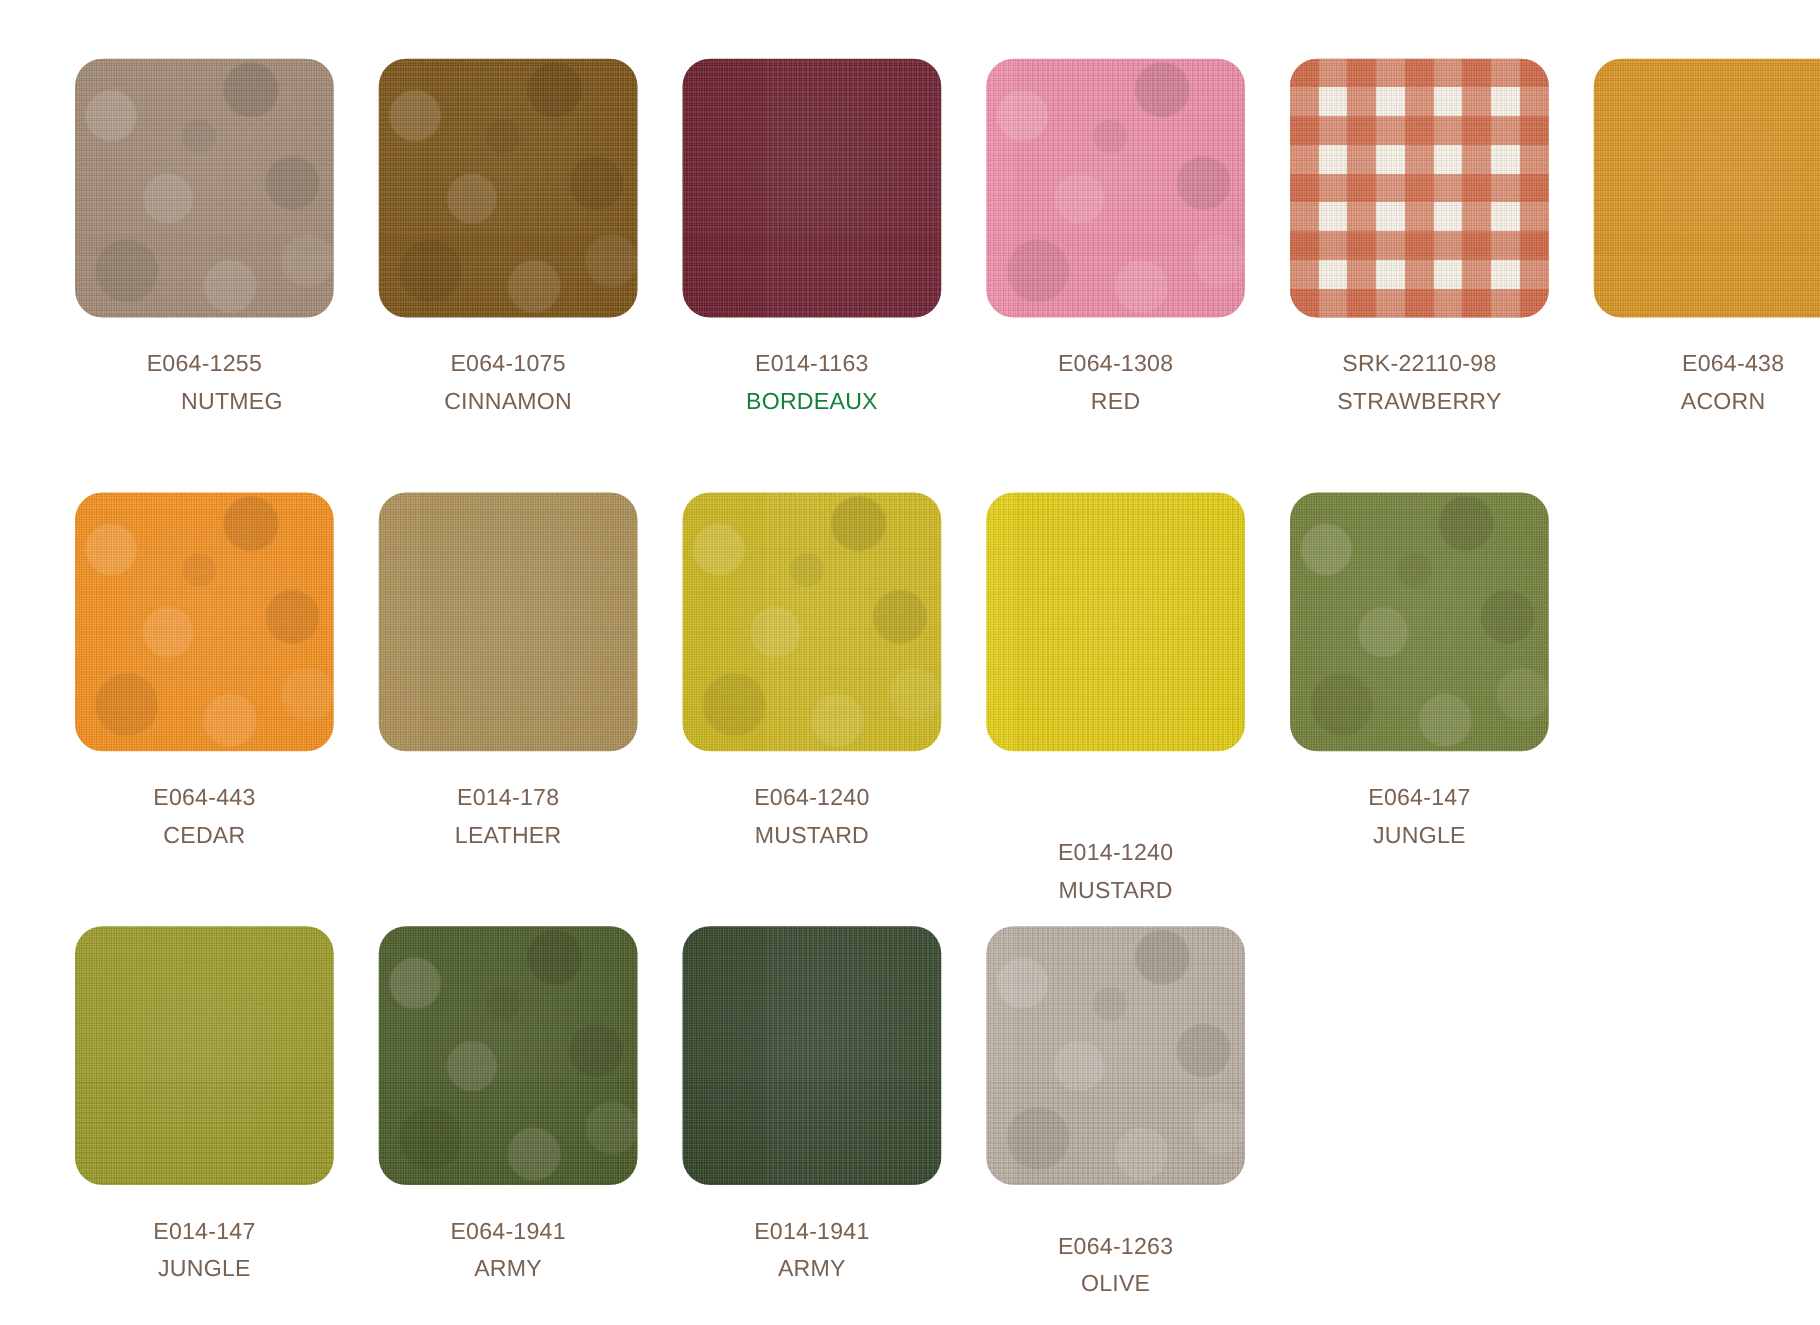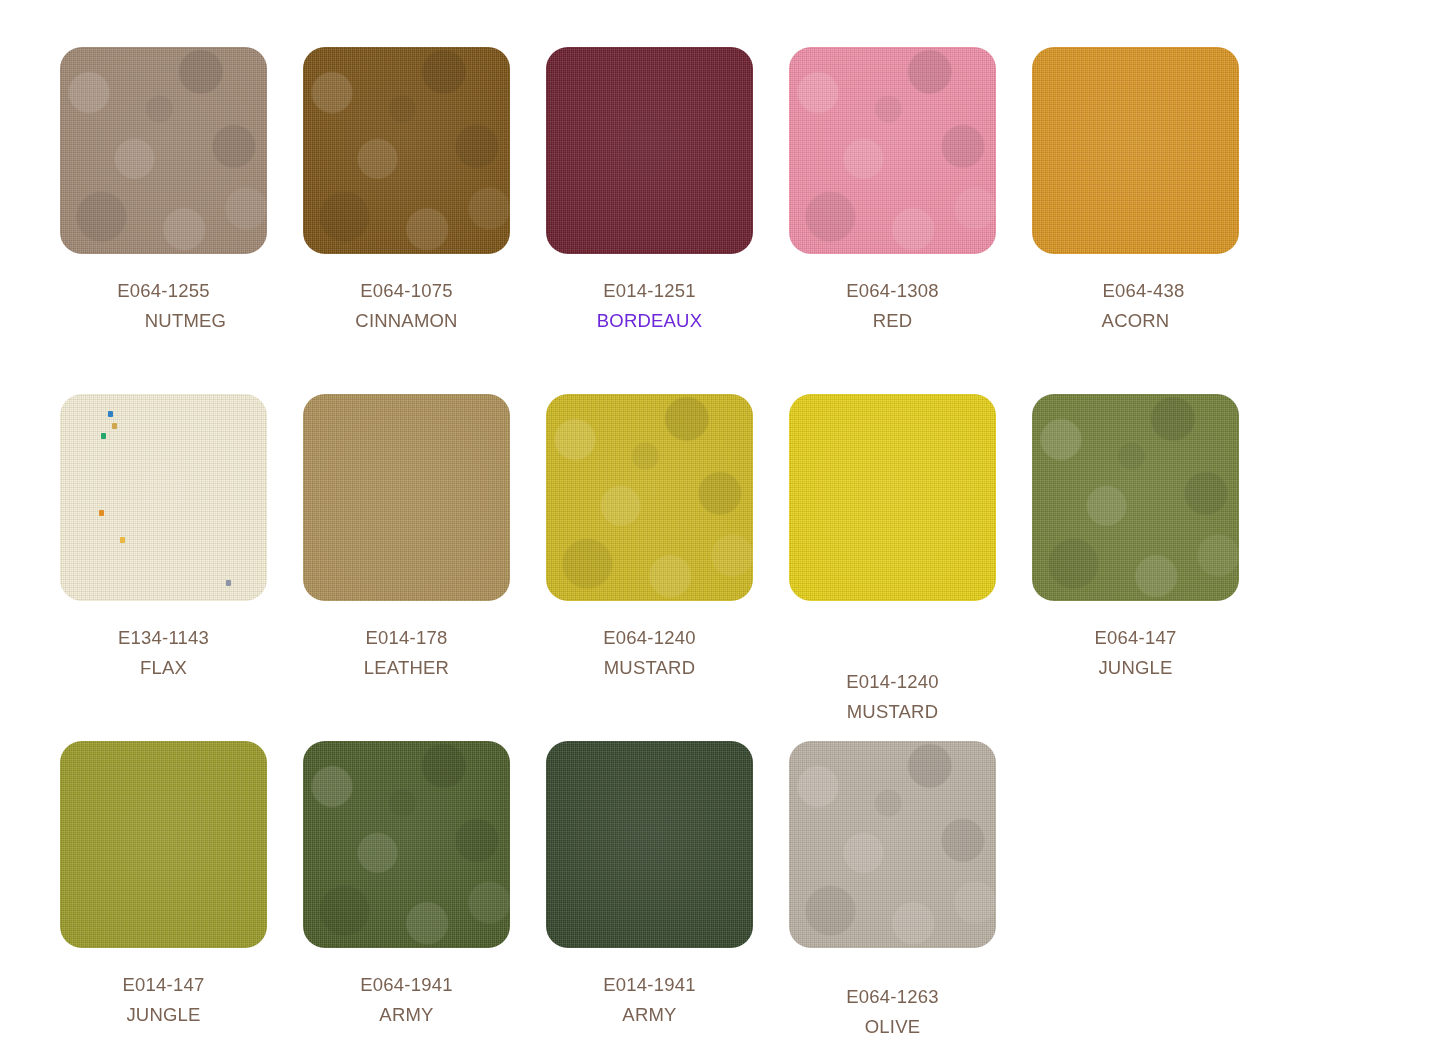--- a/index.html
+++ b/index.html
@@ -140,63 +140,71 @@
           <span class="swatch-code" style="color: rgb(122, 98, 83);">E064-1075</span>
           <span class="swatch-name" style="color: rgb(122, 98, 83);">CINNAMON</span>
         </div>
       </div>
       <div class="swatch-cell">
         <div class="swatch-chip" style="background: rgb(107, 31, 46);">
           <div class="weave warp"></div>
           <div class="weave vignette"></div>
         </div>
         <div class="swatch-labels">
-          <span class="swatch-code" style="color: rgb(122, 98, 83);">E014-1251</span>
-          <span class="swatch-name" style="color: #6d28d9; text-align: center;">BORDEAUX</span>
+          <span class="swatch-code" style="color: rgb(122, 98, 83);">E014-1163</span>
+          <span class="swatch-name" style="color: #15803d; text-align: center;">BORDEAUX</span>
         </div>
       </div>
       <div class="swatch-cell">
         <div class="swatch-chip" style="background: rgb(239, 143, 168);">
           <div class="weave warp"></div>
           <div class="weave mottle"></div>
           <div class="weave vignette"></div>
         </div>
         <div class="swatch-labels">
           <span class="swatch-code" style="color: rgb(122, 98, 83);">E064-1308</span>
           <span class="swatch-name" style="color: rgb(122, 98, 83);">RED</span>
         </div>
       </div>
       <div class="swatch-cell">
+        <div class="swatch-chip" style="background: rgb(200, 80, 42);">
+          <div class="gingham">
+            <div class="g-base" style="background: rgb(247, 241, 230);"></div>
+            <div class="g-h" style="background-image: repeating-linear-gradient(0deg, rgb(200, 80, 42) 0px, rgb(200, 80, 42) 23px, rgba(0, 0, 0, 0) 23px, rgba(0, 0, 0, 0) 46px); opacity: 0.62;"></div>
+            <div class="g-v" style="background-image: repeating-linear-gradient(90deg, rgb(200, 80, 42) 0px, rgb(200, 80, 42) 23px, rgba(0, 0, 0, 0) 23px, rgba(0, 0, 0, 0) 46px); opacity: 0.62;"></div>
+          </div>
+          <div class="weave warp"></div>
+          <div class="weave vignette"></div>
+        </div>
+        <div class="swatch-labels">
+          <span class="swatch-code" style="color: rgb(122, 98, 83);">SRK-22110-98</span>
+          <span class="swatch-name" style="color: rgb(122, 98, 83);">STRAWBERRY</span>
+        </div>
+      </div>
+      <div class="swatch-cell">
         <div class="swatch-chip" style="background: rgb(217, 149, 35);">
           <div class="weave warp"></div>
           <div class="weave vignette"></div>
         </div>
         <div class="swatch-labels">
           <span class="swatch-code" style="color: rgb(122, 98, 83); margin-left: 16px;">E064-438</span>
           <span class="swatch-name" style="color: rgb(122, 98, 83);">ACORN</span>
         </div>
       </div>
     </div>
     <div class="swatch-row">
       <div class="swatch-cell">
-        <div class="swatch-chip" style="background: rgb(244, 238, 214);">
-          <div class="weave warp"></div>
-          <div class="flecks">
-            <span class="fleck" style="background: rgb(43, 127, 196); left: 23%; top: 8%;"></span>
-            <span class="fleck" style="background: rgb(207, 163, 71); left: 25%; top: 14%;"></span>
-            <span class="fleck" style="background: rgb(31, 165, 106); left: 20%; top: 19%;"></span>
-            <span class="fleck" style="background: rgb(224, 138, 30); left: 19%; top: 56%;"></span>
-            <span class="fleck" style="background: rgb(232, 181, 60); left: 29%; top: 69%;"></span>
-            <span class="fleck" style="background: rgb(138, 147, 168); left: 80%; top: 90%;"></span>
-          </div>
-          <div class="weave vignette"></div>
-        </div>
-        <div class="swatch-labels">
-          <span class="swatch-code" style="color: rgb(122, 98, 83);">E134-1143</span>
-          <span class="swatch-name" style="color: rgb(122, 98, 83);">FLAX</span>
+        <div class="swatch-chip" style="background: rgb(244, 144, 31);">
+          <div class="weave warp"></div>
+          <div class="weave mottle"></div>
+          <div class="weave vignette"></div>
+        </div>
+        <div class="swatch-labels">
+          <span class="swatch-code" style="color: rgb(122, 98, 83);">E064-443</span>
+          <span class="swatch-name" style="color: rgb(122, 98, 83);">CEDAR</span>
         </div>
       </div>
       <div class="swatch-cell">
         <div class="swatch-chip" style="background: rgb(173, 145, 89);">
           <div class="weave warp"></div>
           <div class="weave vignette"></div>
         </div>
         <div class="swatch-labels">
           <span class="swatch-code" style="color: rgb(122, 98, 83);">E014-178</span>
           <span class="swatch-name" style="color: rgb(122, 98, 83);">LEATHER</span>

